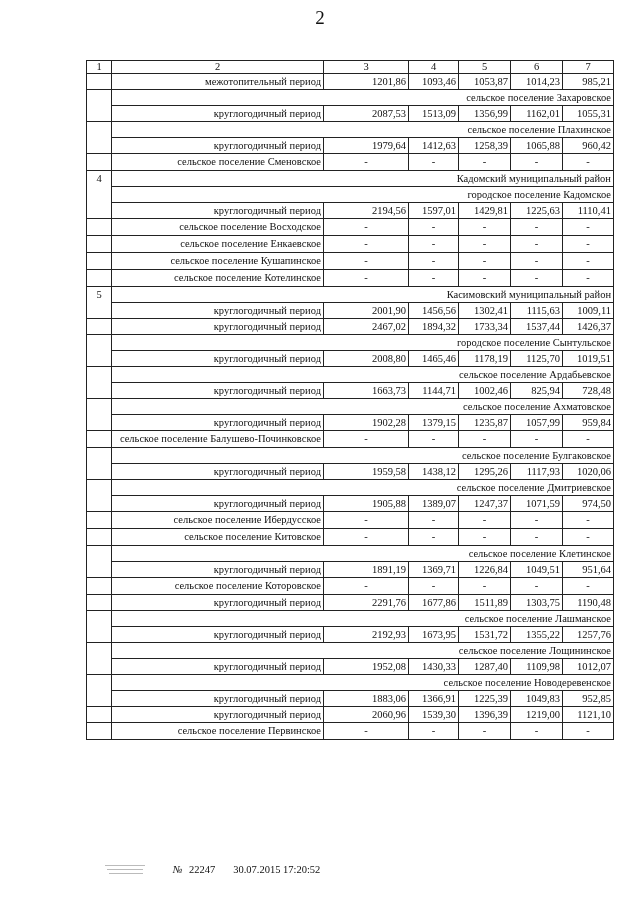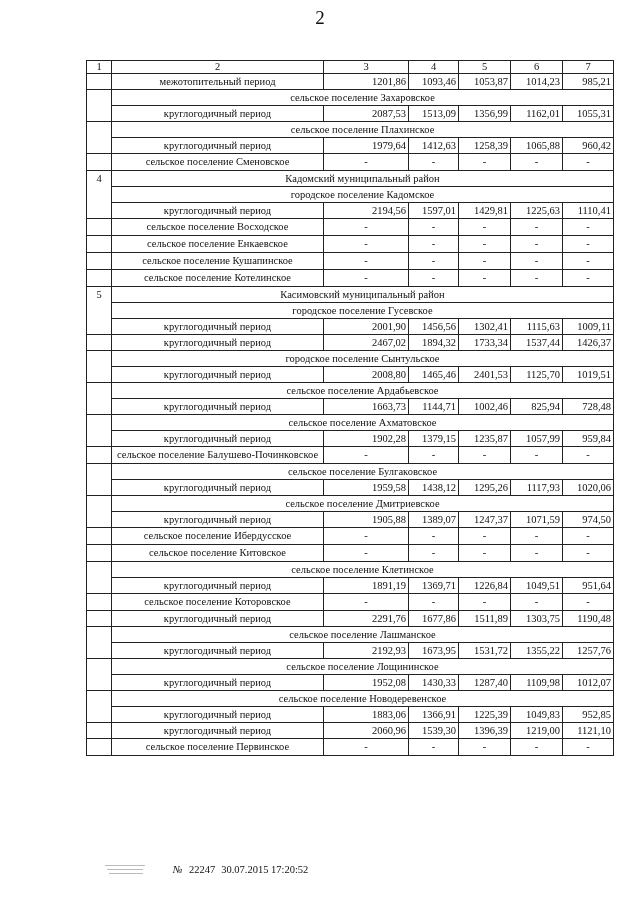--- a/index.html
+++ b/index.html
@@ -9,21 +9,21 @@
               font-size:19px; }
   table.t { position:absolute; top:60px; left:86px; width:527px;
             border-collapse:collapse; table-layout:fixed; font-size:10.5px; }
   table.t td { border:1px solid #222; padding:0 2px; height:15px; line-height:14px;
                white-space:nowrap; overflow:hidden; }
   table.t tr.hdr td { height:12px; line-height:12px; text-align:center; font-size:10.5px; }
   table.t tr.dash td { height:16px; }
   td.c1 { text-align:center; }
   td.num { text-align:right; }
   td.dash { text-align:center; }
-  td.label { text-align:center; padding-left:2px; }
+  td.label { text-align:right; padding-left:2px; }
   .footer { position:absolute; top:862px; left:103px; font-size:10.5px;
             display:flex; align-items:center; }
   .stamp { width:48px; height:14px; margin-right:22px; position:relative; }
   .stamp span { position:absolute; background:#bbb; height:1px; }
   .footer .reg-no { font-style:italic; margin-right:6px; }
 </style>
 </head>
 <body>
 
 <div class="page-num">2</div>
@@ -143,24 +143,20 @@
         <td class="dash">-</td>
         <td class="dash">-</td>
         <td class="dash">-</td>
         <td class="dash">-</td>
       </tr>
       <tr>
         <td class="c1" style="border-bottom: none;">5</td>
         <td class="label" colspan="6">Касимовский муниципальный район</td>
       </tr>
       <tr>
-        <td class="c1" style="border-top: none; border-bottom: none;"></td>
-        <td class="label" colspan="6">городское поселение Гусевское</td>
-      </tr>
-      <tr>
         <td class="c1" style="border-top: none;"></td>
         <td class="label">круглогодичный период</td>
         <td class="num">2001,90</td>
         <td class="num">1456,56</td>
         <td class="num">1302,41</td>
         <td class="num">1115,63</td>
         <td class="num">1009,11</td>
       </tr>
       <tr>
         <td class="c1" style="border-top: none;"></td>
@@ -173,21 +169,21 @@
       </tr>
       <tr>
         <td class="c1" style="border-bottom: none;"></td>
         <td class="label" colspan="6">городское поселение Сынтульское</td>
       </tr>
       <tr>
         <td class="c1" style="border-top: none;"></td>
         <td class="label">круглогодичный период</td>
         <td class="num">2008,80</td>
         <td class="num">1465,46</td>
-        <td class="num">2401,53</td>
+        <td class="num">1178,19</td>
         <td class="num">1125,70</td>
         <td class="num">1019,51</td>
       </tr>
       <tr>
         <td class="c1" style="border-bottom: none;"></td>
         <td class="label" colspan="6">сельское поселение Ардабьевское</td>
       </tr>
       <tr>
         <td class="c1" style="border-top: none;"></td>
         <td class="label">круглогодичный период</td>
@@ -354,15 +350,15 @@
     </tbody>
 </table>
 
 <div class="footer">
   <div class="stamp">
     <span style="left:2px;top:3px;width:40px;"></span>
     <span style="left:4px;top:7px;width:36px;"></span>
     <span style="left:6px;top:11px;width:34px;"></span>
   </div>
   <span class="reg-no">№</span>
-  <span style="margin-right:6px">22247</span>
+  <span style="margin-right:18px">22247</span>
   <span>30.07.2015 17:20:52</span>
 </div>
 
 </body></html>

